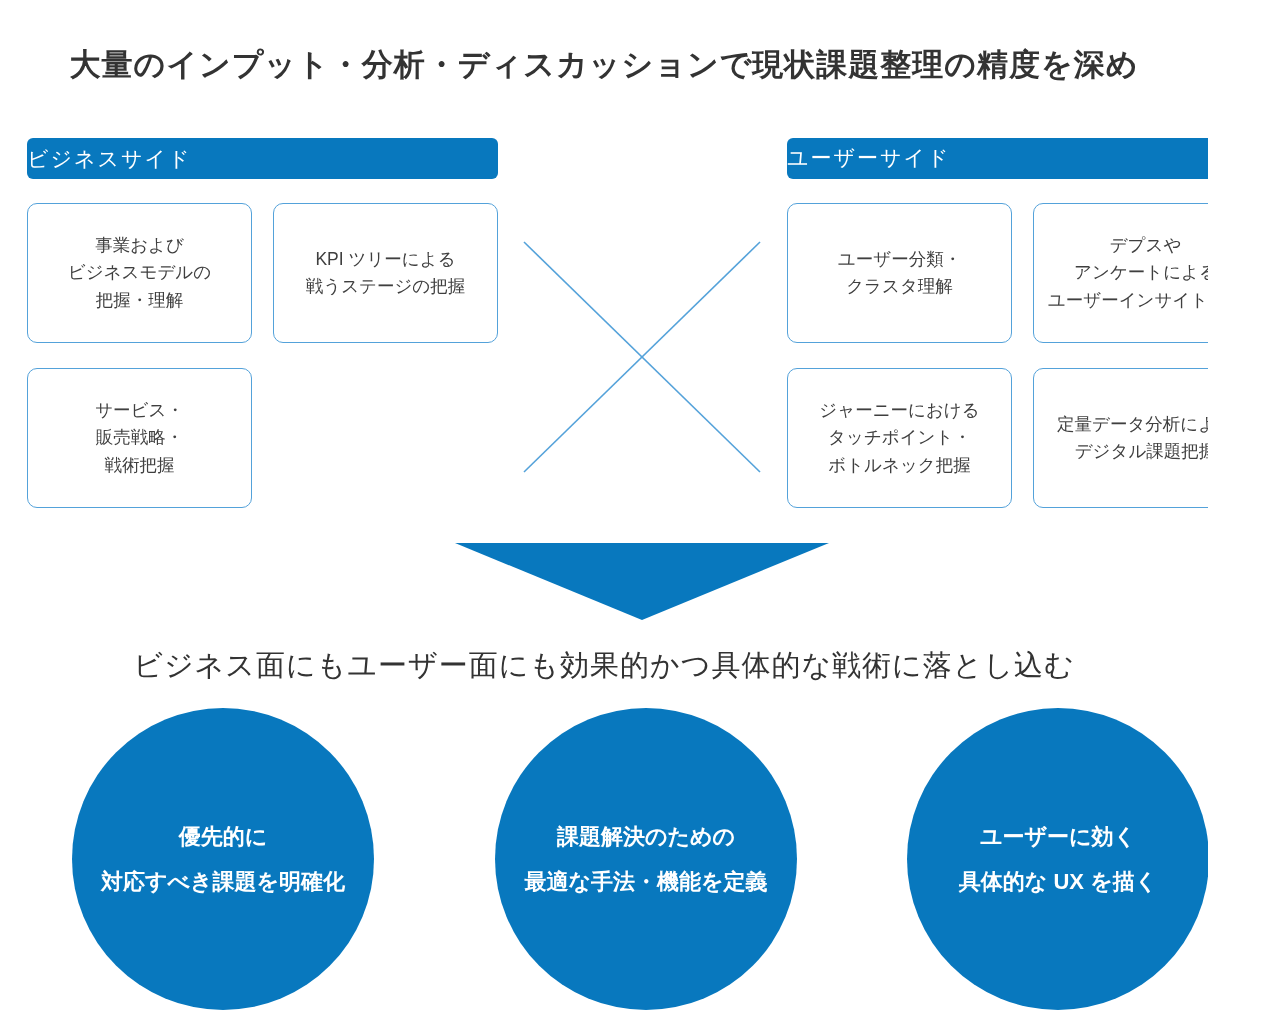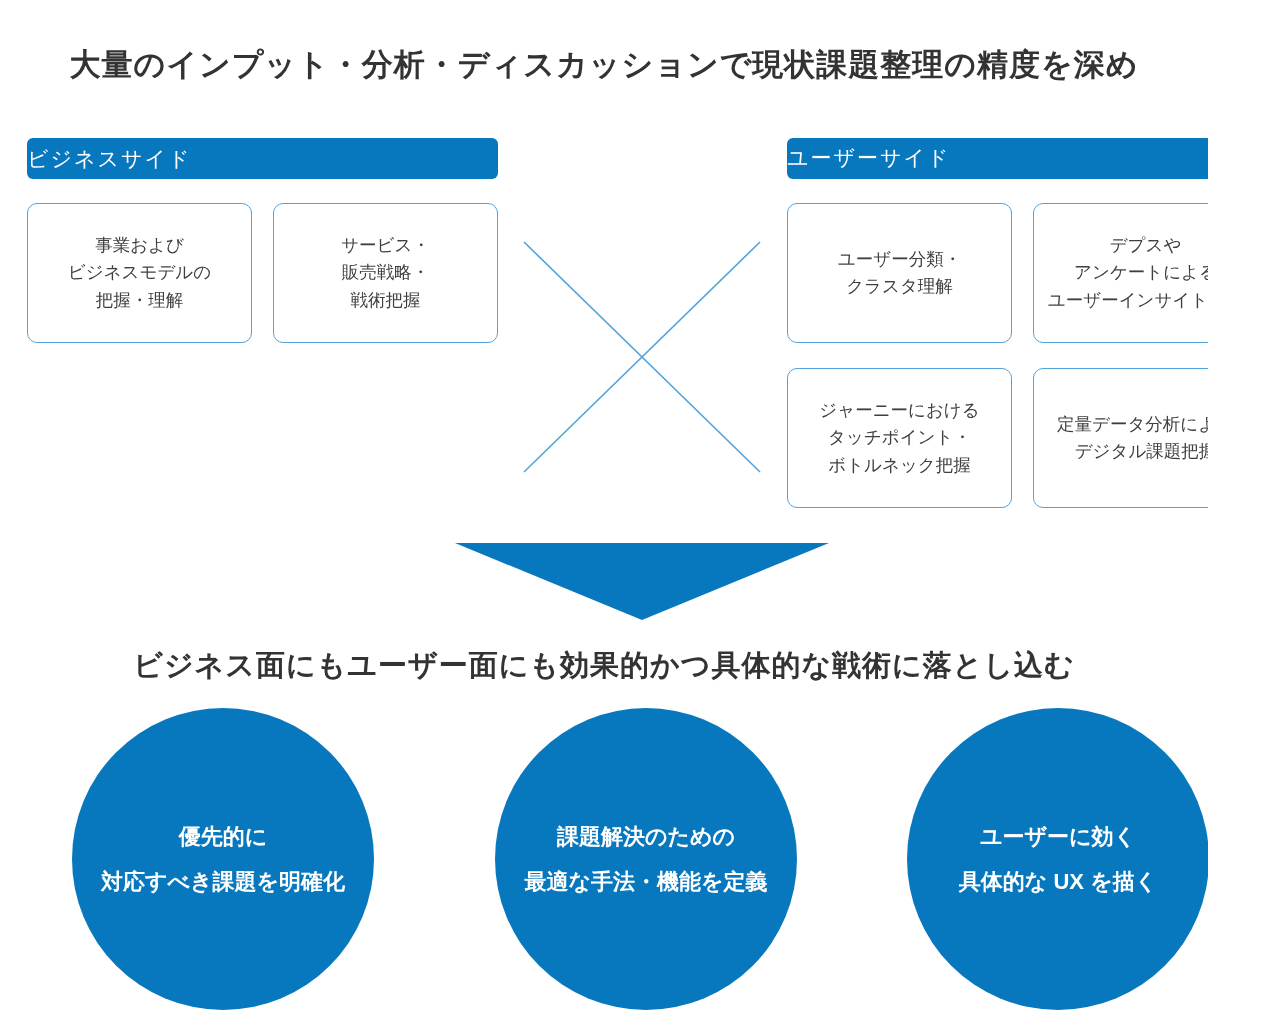--- a/index.html
+++ b/index.html
@@ -82,21 +82,21 @@
     width: 374px;
     height: 77px;
   }
   .tactics-subtitle {
     position: absolute;
     top: 646px;
     left: 0;
     width: 100%;
     text-align: center;
     font-size: 29px;
-    font-weight: bold;
+    font-weight: normal;
     color: #333333;
     letter-spacing: 1px;
     white-space: nowrap;
   }
   .outcome-circle {
     position: absolute;
     top: 708px;
     width: 302px;
     height: 302px;
     border-radius: 50%;
@@ -121,20 +121,22 @@
 <div class="canvas">
 
   <div class="diagram-title">大量のインプット・分析・ディスカッションで現状課題整理の精度を深め</div>
 
   <div class="side-group left">
     <div class="side-header">ビジネスサイド</div>
     <div class="box-grid">
       <div class="info-box">事業および
 ビジネスモデルの
 把握・理解</div>
+      <div class="info-box">KPI ツリーによる
+戦うステージの把握</div>
       <div class="info-box">サービス・
 販売戦略・
 戦術把握</div>
     </div>
   </div>
 
   <div class="side-group right">
     <div class="side-header">ユーザーサイド</div>
     <div class="box-grid">
       <div class="info-box">ユーザー分類・

